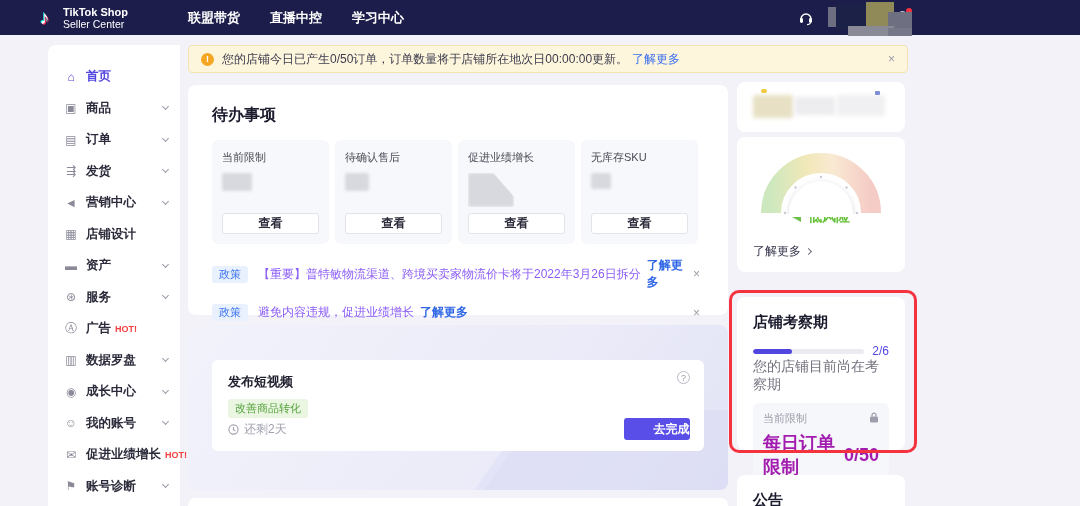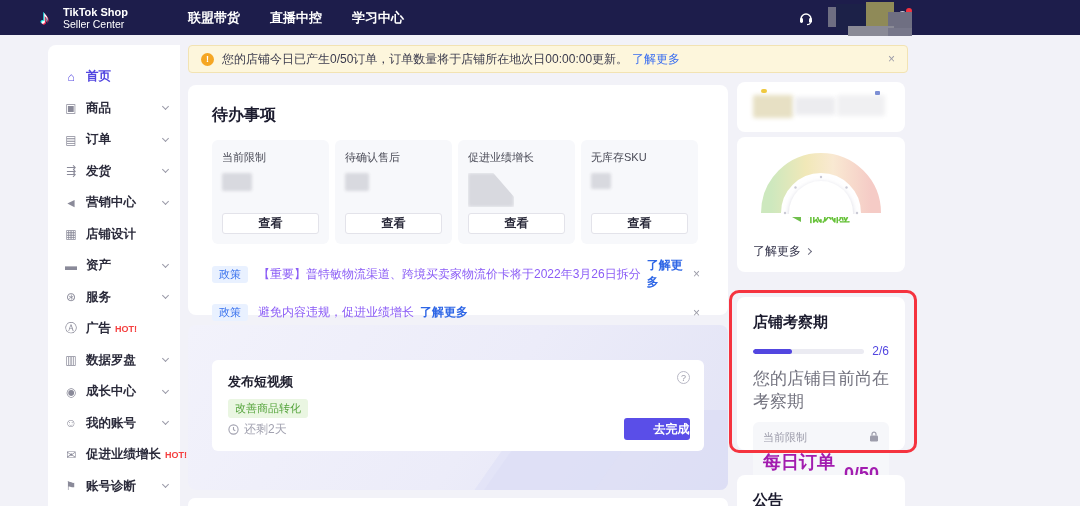--- a/index.html
+++ b/index.html
@@ -104,21 +104,21 @@
   .risk-pointer { width:0; height:0; border-top:5px solid transparent; border-bottom:5px solid transparent; border-right:9px solid #6FBF4C; }
   .risk-label { font-size:14px; font-weight:bold; color:#67C23A; }
   .r2-more { position:absolute; left:16px; bottom:12px; font-size:12px; color:#33334A; cursor:pointer; display:flex; align-items:center; gap:5px; }
 
   .cardR3 { left:737px; top:297px; width:168px; height:153px; padding:16px; }
   .r3-title { font-size:15px; font-weight:bold; color:#1B1B2E; }
   .prog-row { display:flex; align-items:center; margin-top:12px; gap:8px; }
   .prog-track { flex:1; height:5px; background:#EBEBF2; border-radius:3px; overflow:hidden; }
   .prog-fill { height:100%; background:#5246E0; border-radius:3px; }
   .prog-label { font-size:12px; color:#5246E0; }
-  .r3-desc { margin-top:9px; font-size:17px; color:#73737F; }
+  .r3-desc { font-size:14px; color:#73737F; }
   .limit-box { margin-top:9px; background:#F6F7FA; border-radius:6px; padding:8px 10px; }
   .limit-row1 { display:flex; align-items:center; font-size:11px; color:#9D9DAB; }
   .limit-row2 { display:flex; align-items:center; margin-top:5px; font-size:18px; font-weight:bold; color:#a21caf; }
   .limit-val { margin-left:auto; }
   .lock-ic { margin-left:auto; }
   .r3-more { margin-top:11px; font-size:12px; color:#30304A; cursor:pointer; display:flex; align-items:center; gap:5px; }
 
   .cardR4 { left:737px; top:475px; width:168px; height:40px; padding:16px; }
 
   

